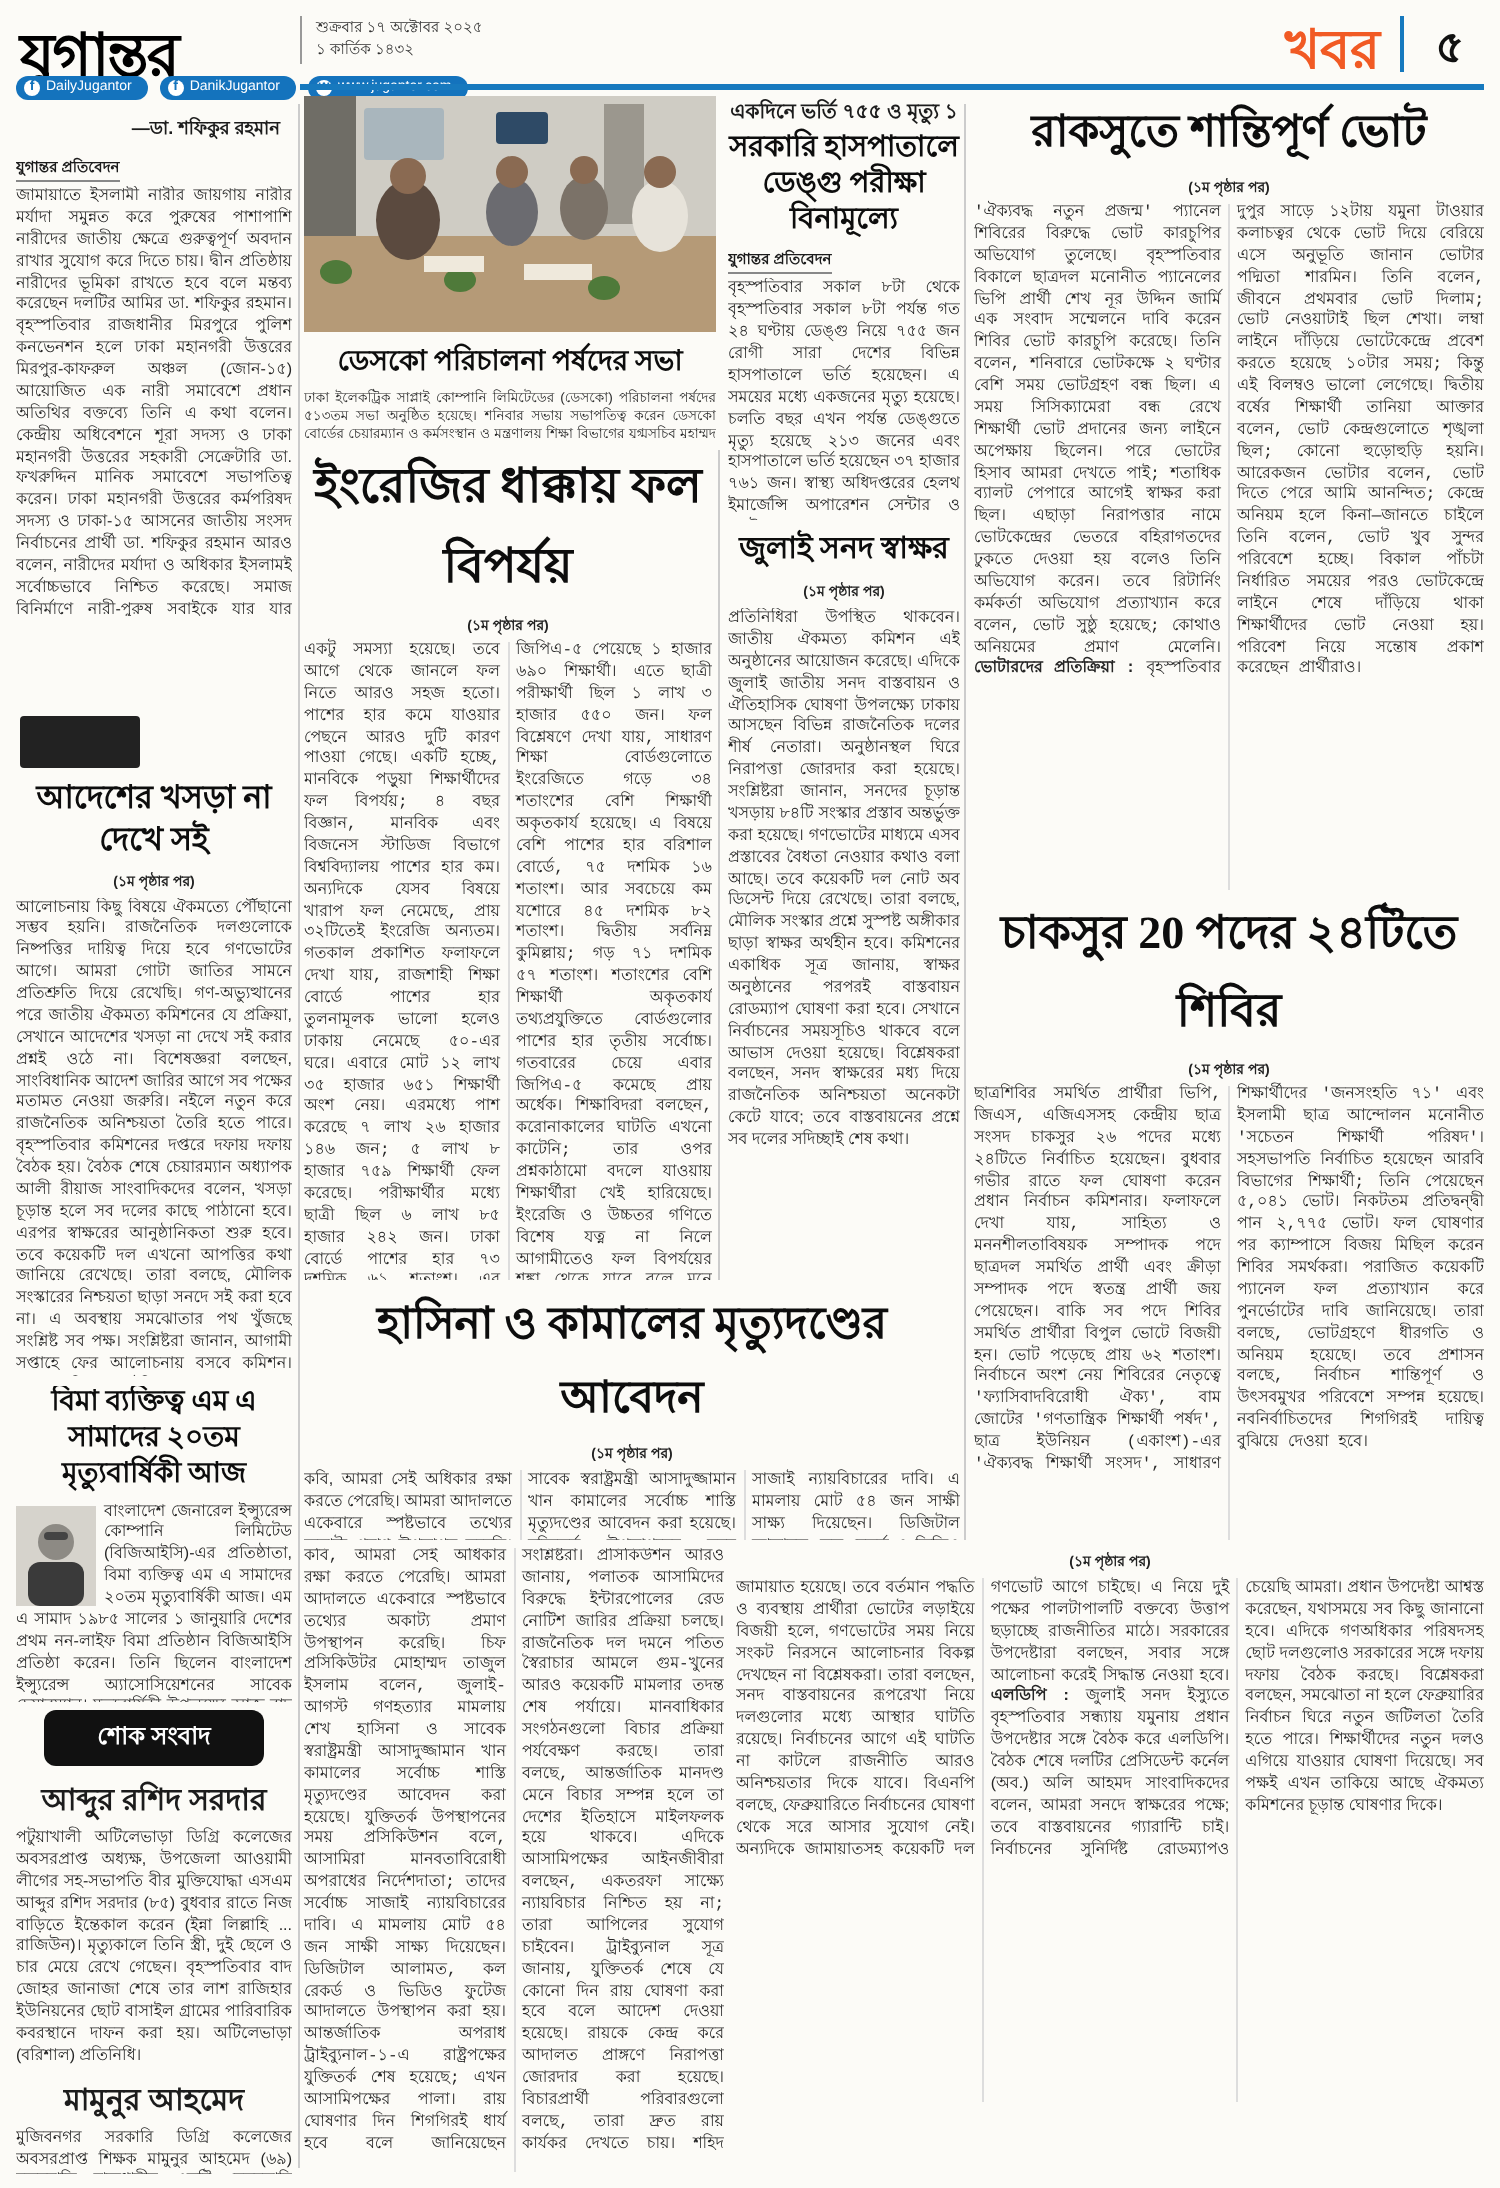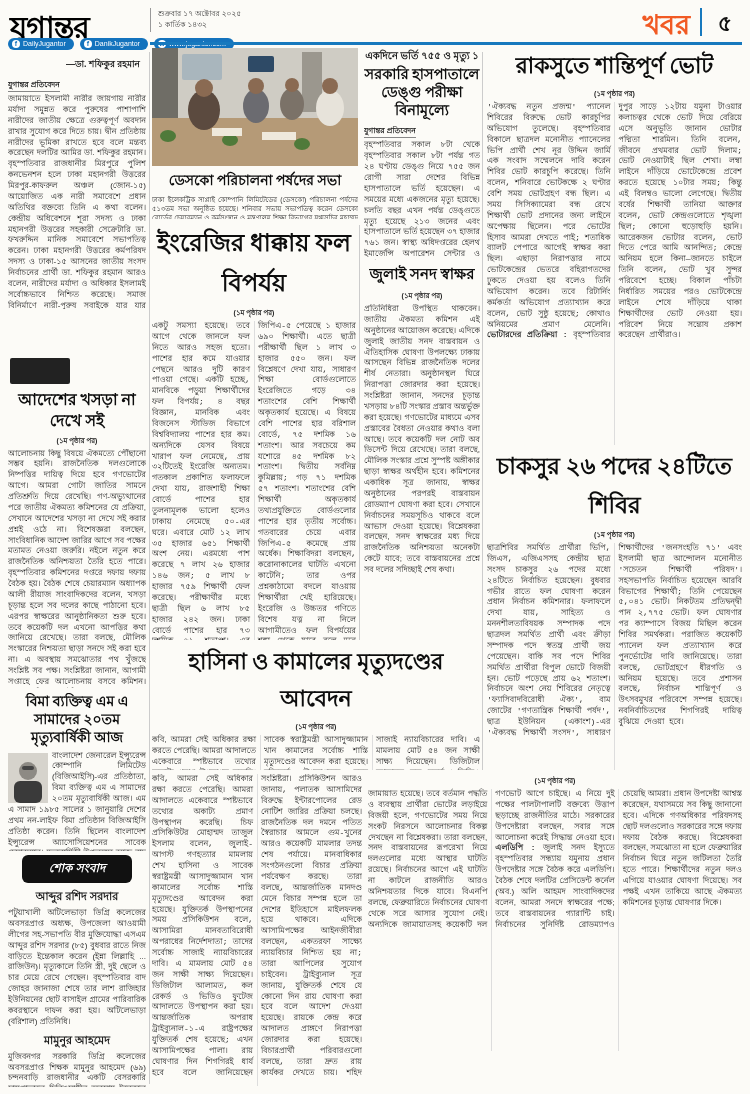--- a/index.html
+++ b/index.html
@@ -38,22 +38,22 @@
   .lead-bold { font-weight:bold; }
   .vline { position:absolute; width:1px; background:#ccc; }
   
   .photo { position:absolute; left:152px; top:48px; width:206px; height:118px; background:#b9b6ae; overflow:hidden; }
   .caption { position:absolute; left:152px; top:169px; width:206px; height:50px; overflow:hidden; }
   .caption .hl { font-size:14px; margin-bottom:2px; }
   .caption .cap-txt { font-size:6.8px; line-height:1.35; text-align:justify; color:#2a2a2a; }
   
   .fillbox { position:absolute; left:10px; top:358px; width:60px; height:26px; background:#222; border-radius:2px; }
   .obit-box { background:#111; color:#fff; border-radius:6px; text-align:center;
-    font-size:12px; font-weight:bold; padding:4px 0; margin:0 14px 5px;font-style:italic; }
-  .obit-name { font-size:11px; font-weight:bold; text-align:center; margin:4px 0 1px; }
+    font-size:12px; font-weight:bold; padding:4px 0; margin:0 14px 5px; }
+  .obit-name { font-size:15px; font-weight:bold; text-align:center; margin:4px 0 1px; }
   .portrait { float:left; width:40px; height:50px; margin:2px 4px 2px 0; background:#cfcdc8; }
   
   .ruled-hl { display:flex; align-items:center; gap:8px; }
   .ruled-hl .bar { flex:1; height:1px; background:#888; }
 </style>
 </head>
 <body>
 
 <div class="page">
 
@@ -187,21 +187,21 @@
     <h2 class="hl" style="font-size:22px;">রাকসুতে শান্তিপূর্ণ ভোট</h2>
     <div class="cont">(১ম পৃষ্ঠার পর)</div>
     <div class="body cols2" style="height:348px;">
       <span>'ঐক্যবদ্ধ নতুন প্রজন্ম' প্যানেল শিবিরের বিরুদ্ধে ভোট কারচুপির অভিযোগ তুলেছে। বৃহস্পতিবার বিকালে ছাত্রদল মনোনীত প্যানেলের ভিপি প্রার্থী শেখ নূর উদ্দিন জার্মি এক সংবাদ সম্মেলনে দাবি করেন শিবির ভোট কারচুপি করেছে। তিনি বলেন, শনিবারে ভোটকক্ষে ২ ঘণ্টার বেশি সময় ভোটগ্রহণ বন্ধ ছিল। এ সময় সিসিক্যামেরা বন্ধ রেখে শিক্ষার্থী ভোট প্রদানের জন্য লাইনে অপেক্ষায় ছিলেন। পরে ভোটের হিসাব আমরা দেখতে পাই; শতাধিক ব্যালট পেপারে আগেই স্বাক্ষর করা ছিল। এছাড়া নিরাপত্তার নামে ভোটকেন্দ্রের ভেতরে বহিরাগতদের ঢুকতে দেওয়া হয় বলেও তিনি অভিযোগ করেন। তবে রিটার্নিং কর্মকর্তা অভিযোগ প্রত্যাখ্যান করে বলেন, ভোট সুষ্ঠু হয়েছে; কোথাও অনিয়মের প্রমাণ মেলেনি।</span>
       <span class="lead-bold">ভোটারদের প্রতিক্রিয়া :</span>
       <span>বৃহস্পতিবার দুপুর সাড়ে ১২টায় যমুনা টাওয়ার কলাচত্বর থেকে ভোট দিয়ে বেরিয়ে এসে অনুভূতি জানান ভোটার পদ্মিতা শারমিন। তিনি বলেন, জীবনে প্রথমবার ভোট দিলাম; ভোট নেওয়াটাই ছিল শেখা। লম্বা লাইনে দাঁড়িয়ে ভোটেকেন্দ্রে প্রবেশ করতে হয়েছে ১০টার সময়; কিন্তু এই বিলম্বও ভালো লেগেছে। দ্বিতীয় বর্ষের শিক্ষার্থী তানিয়া আক্তার বলেন, ভোট কেন্দ্রগুলোতে শৃঙ্খলা ছিল; কোনো হুড়োহুড়ি হয়নি। আরেকজন ভোটার বলেন, ভোট দিতে পেরে আমি আনন্দিত; কেন্দ্রে অনিয়ম হলে কিনা—জানতে চাইলে তিনি বলেন, ভোট খুব সুন্দর পরিবেশে হচ্ছে। বিকাল পাঁচটা নির্ধারিত সময়ের পরও ভোটকেন্দ্রে লাইনে শেষে দাঁড়িয়ে থাকা শিক্ষার্থীদের ভোট নেওয়া হয়। পরিবেশ নিয়ে সন্তোষ প্রকাশ করেছেন প্রার্থীরাও।</span>
     </div>
   </section>
 
   <section class="art" style="left:487px; top:448px; width:255px; height:322px;">
-    <h2 class="hl" style="font-size:23px;">চাকসুর ২৬ পদের ২৪টিতে শিবির</h2>
+    <h2 class="hl" style="font-size:23px;">চাকসুর 20 পদের ২৪টিতে শিবির</h2>
     <div class="cont">(১ম পৃষ্ঠার পর)</div>
     <div class="body cols2" style="height:268px;">ছাত্রশিবির সমর্থিত প্রার্থীরা ভিপি, জিএস, এজিএসসহ কেন্দ্রীয় ছাত্র সংসদ চাকসুর ২৬ পদের মধ্যে ২৪টিতে নির্বাচিত হয়েছেন। বুধবার গভীর রাতে ফল ঘোষণা করেন প্রধান নির্বাচন কমিশনার। ফলাফলে দেখা যায়, সাহিত্য ও মননশীলতাবিষয়ক সম্পাদক পদে ছাত্রদল সমর্থিত প্রার্থী এবং ক্রীড়া সম্পাদক পদে স্বতন্ত্র প্রার্থী জয় পেয়েছেন। বাকি সব পদে শিবির সমর্থিত প্রার্থীরা বিপুল ভোটে বিজয়ী হন। ভোট পড়েছে প্রায় ৬২ শতাংশ। নির্বাচনে অংশ নেয় শিবিরের নেতৃত্বে 'ফ্যাসিবাদবিরোধী ঐক্য', বাম জোটের 'গণতান্ত্রিক শিক্ষার্থী পর্ষদ', ছাত্র ইউনিয়ন (একাংশ)-এর 'ঐক্যবদ্ধ শিক্ষার্থী সংসদ', সাধারণ শিক্ষার্থীদের 'জনসংহতি ৭১' এবং ইসলামী ছাত্র আন্দোলন মনোনীত 'সচেতন শিক্ষার্থী পরিষদ'। সহসভাপতি নির্বাচিত হয়েছেন আরবি বিভাগের শিক্ষার্থী; তিনি পেয়েছেন ৫,০৪১ ভোট। নিকটতম প্রতিদ্বন্দ্বী পান ২,৭৭৫ ভোট। ফল ঘোষণার পর ক্যাম্পাসে বিজয় মিছিল করেন শিবির সমর্থকরা। পরাজিত কয়েকটি প্যানেল ফল প্রত্যাখ্যান করে পুনর্ভোটের দাবি জানিয়েছে। তারা বলছে, ভোটগ্রহণে ধীরগতি ও অনিয়ম হয়েছে। তবে প্রশাসন বলছে, নির্বাচন শান্তিপূর্ণ ও উৎসবমুখর পরিবেশে সম্পন্ন হয়েছে। নবনির্বাচিতদের শিগগিরই দায়িত্ব বুঝিয়ে দেওয়া হবে।</div>
   </section>
 
   <section class="art" style="left:368px; top:772px; width:374px; height:314px;">
     <div class="cont">(১ম পৃষ্ঠার পর)</div>
     <div class="body cols3" style="height:262px;">
       <span>জামায়াত হয়েছে। তবে বর্তমান পদ্ধতি ও ব্যবস্থায় প্রার্থীরা ভোটের লড়াইয়ে বিজয়ী হলে, গণভোটের সময় নিয়ে সংকট নিরসনে আলোচনার বিকল্প দেখছেন না বিশ্লেষকরা। তারা বলছেন, সনদ বাস্তবায়নের রূপরেখা নিয়ে দলগুলোর মধ্যে আস্থার ঘাটতি রয়েছে। নির্বাচনের আগে এই ঘাটতি না কাটলে রাজনীতি আরও অনিশ্চয়তার দিকে যাবে। বিএনপি বলছে, ফেব্রুয়ারিতে নির্বাচনের ঘোষণা থেকে সরে আসার সুযোগ নেই। অন্যদিকে জামায়াতসহ কয়েকটি দল গণভোট আগে চাইছে। এ নিয়ে দুই পক্ষের পালটাপালটি বক্তব্যে উত্তাপ ছড়াচ্ছে রাজনীতির মাঠে। সরকারের উপদেষ্টারা বলছেন, সবার সঙ্গে আলোচনা করেই সিদ্ধান্ত নেওয়া হবে।</span>
       <span class="lead-bold">এলডিপি :</span>
       <span>জুলাই সনদ ইস্যুতে বৃহস্পতিবার সন্ধ্যায় যমুনায় প্রধান উপদেষ্টার সঙ্গে বৈঠক করে এলডিপি। বৈঠক শেষে দলটির প্রেসিডেন্ট কর্নেল (অব.) অলি আহমদ সাংবাদিকদের বলেন, আমরা সনদে স্বাক্ষরের পক্ষে; তবে বাস্তবায়নের গ্যারান্টি চাই। নির্বাচনের সুনির্দিষ্ট রোডম্যাপও চেয়েছি আমরা। প্রধান উপদেষ্টা আশ্বস্ত করেছেন, যথাসময়ে সব কিছু জানানো হবে। এদিকে গণঅধিকার পরিষদসহ ছোট দলগুলোও সরকারের সঙ্গে দফায় দফায় বৈঠক করছে। বিশ্লেষকরা বলছেন, সমঝোতা না হলে ফেব্রুয়ারির নির্বাচন ঘিরে নতুন জটিলতা তৈরি হতে পারে। শিক্ষার্থীদের নতুন দলও এগিয়ে যাওয়ার ঘোষণা দিয়েছে। সব পক্ষই এখন তাকিয়ে আছে ঐকমত্য কমিশনের চূড়ান্ত ঘোষণার দিকে।</span>

